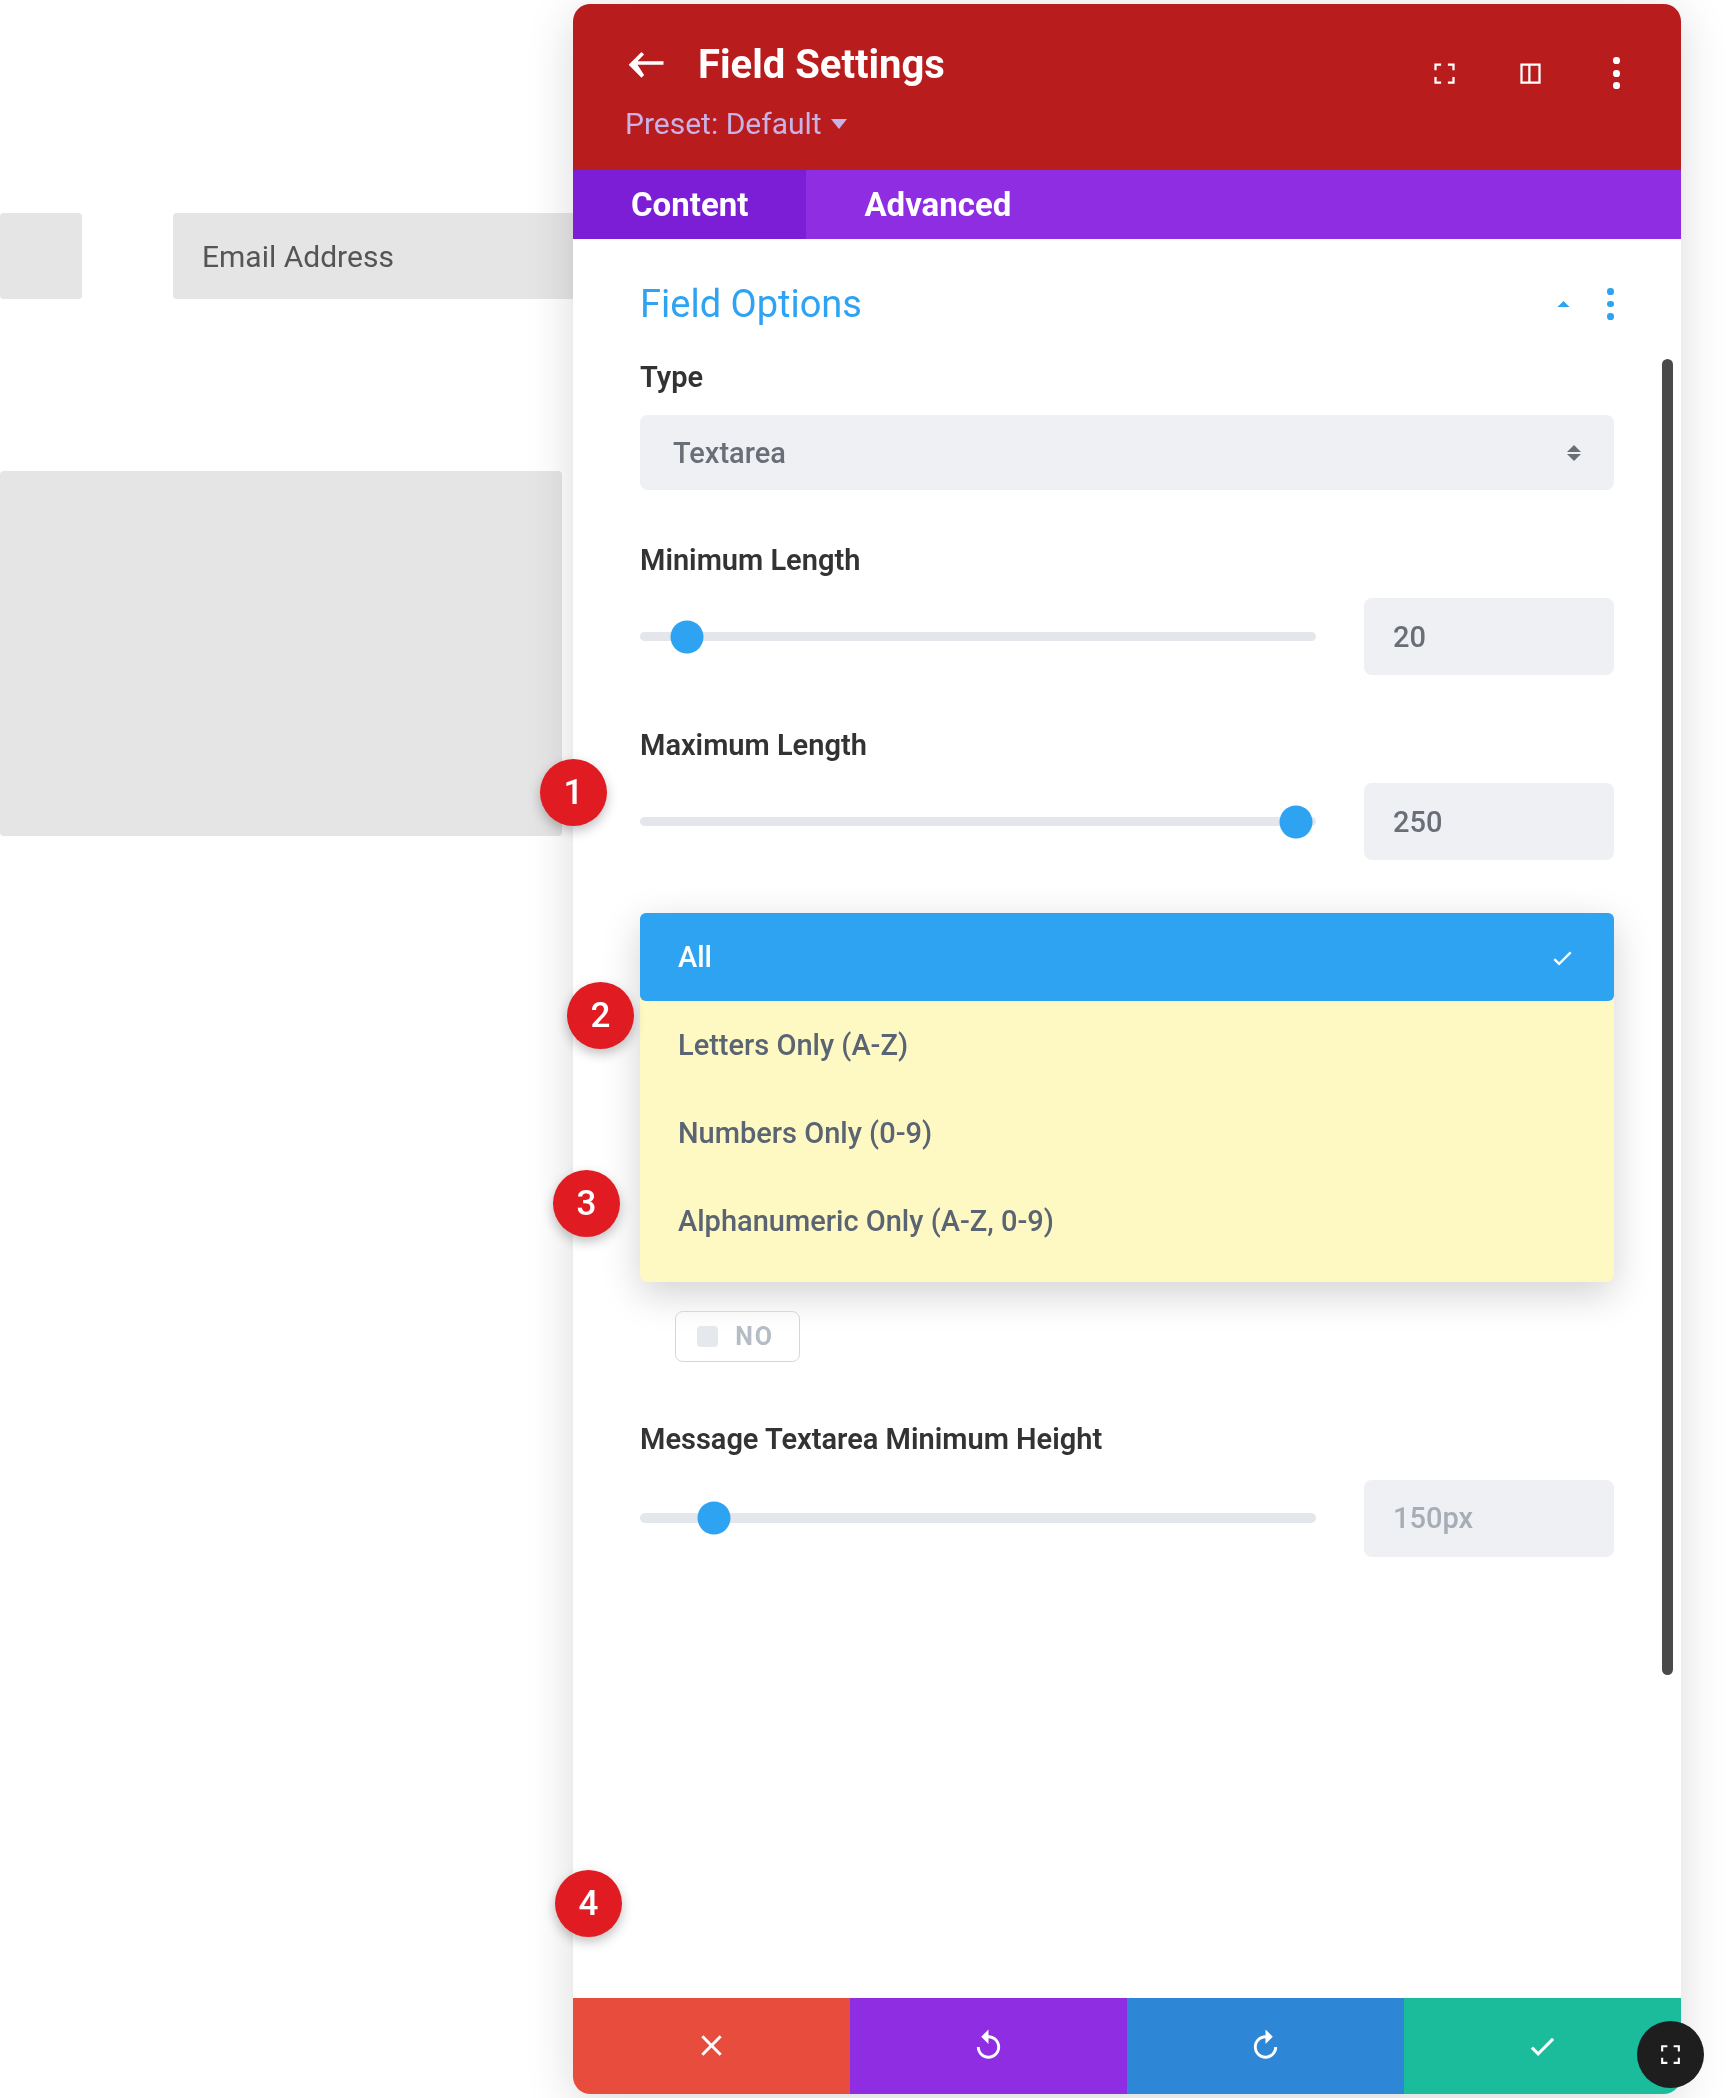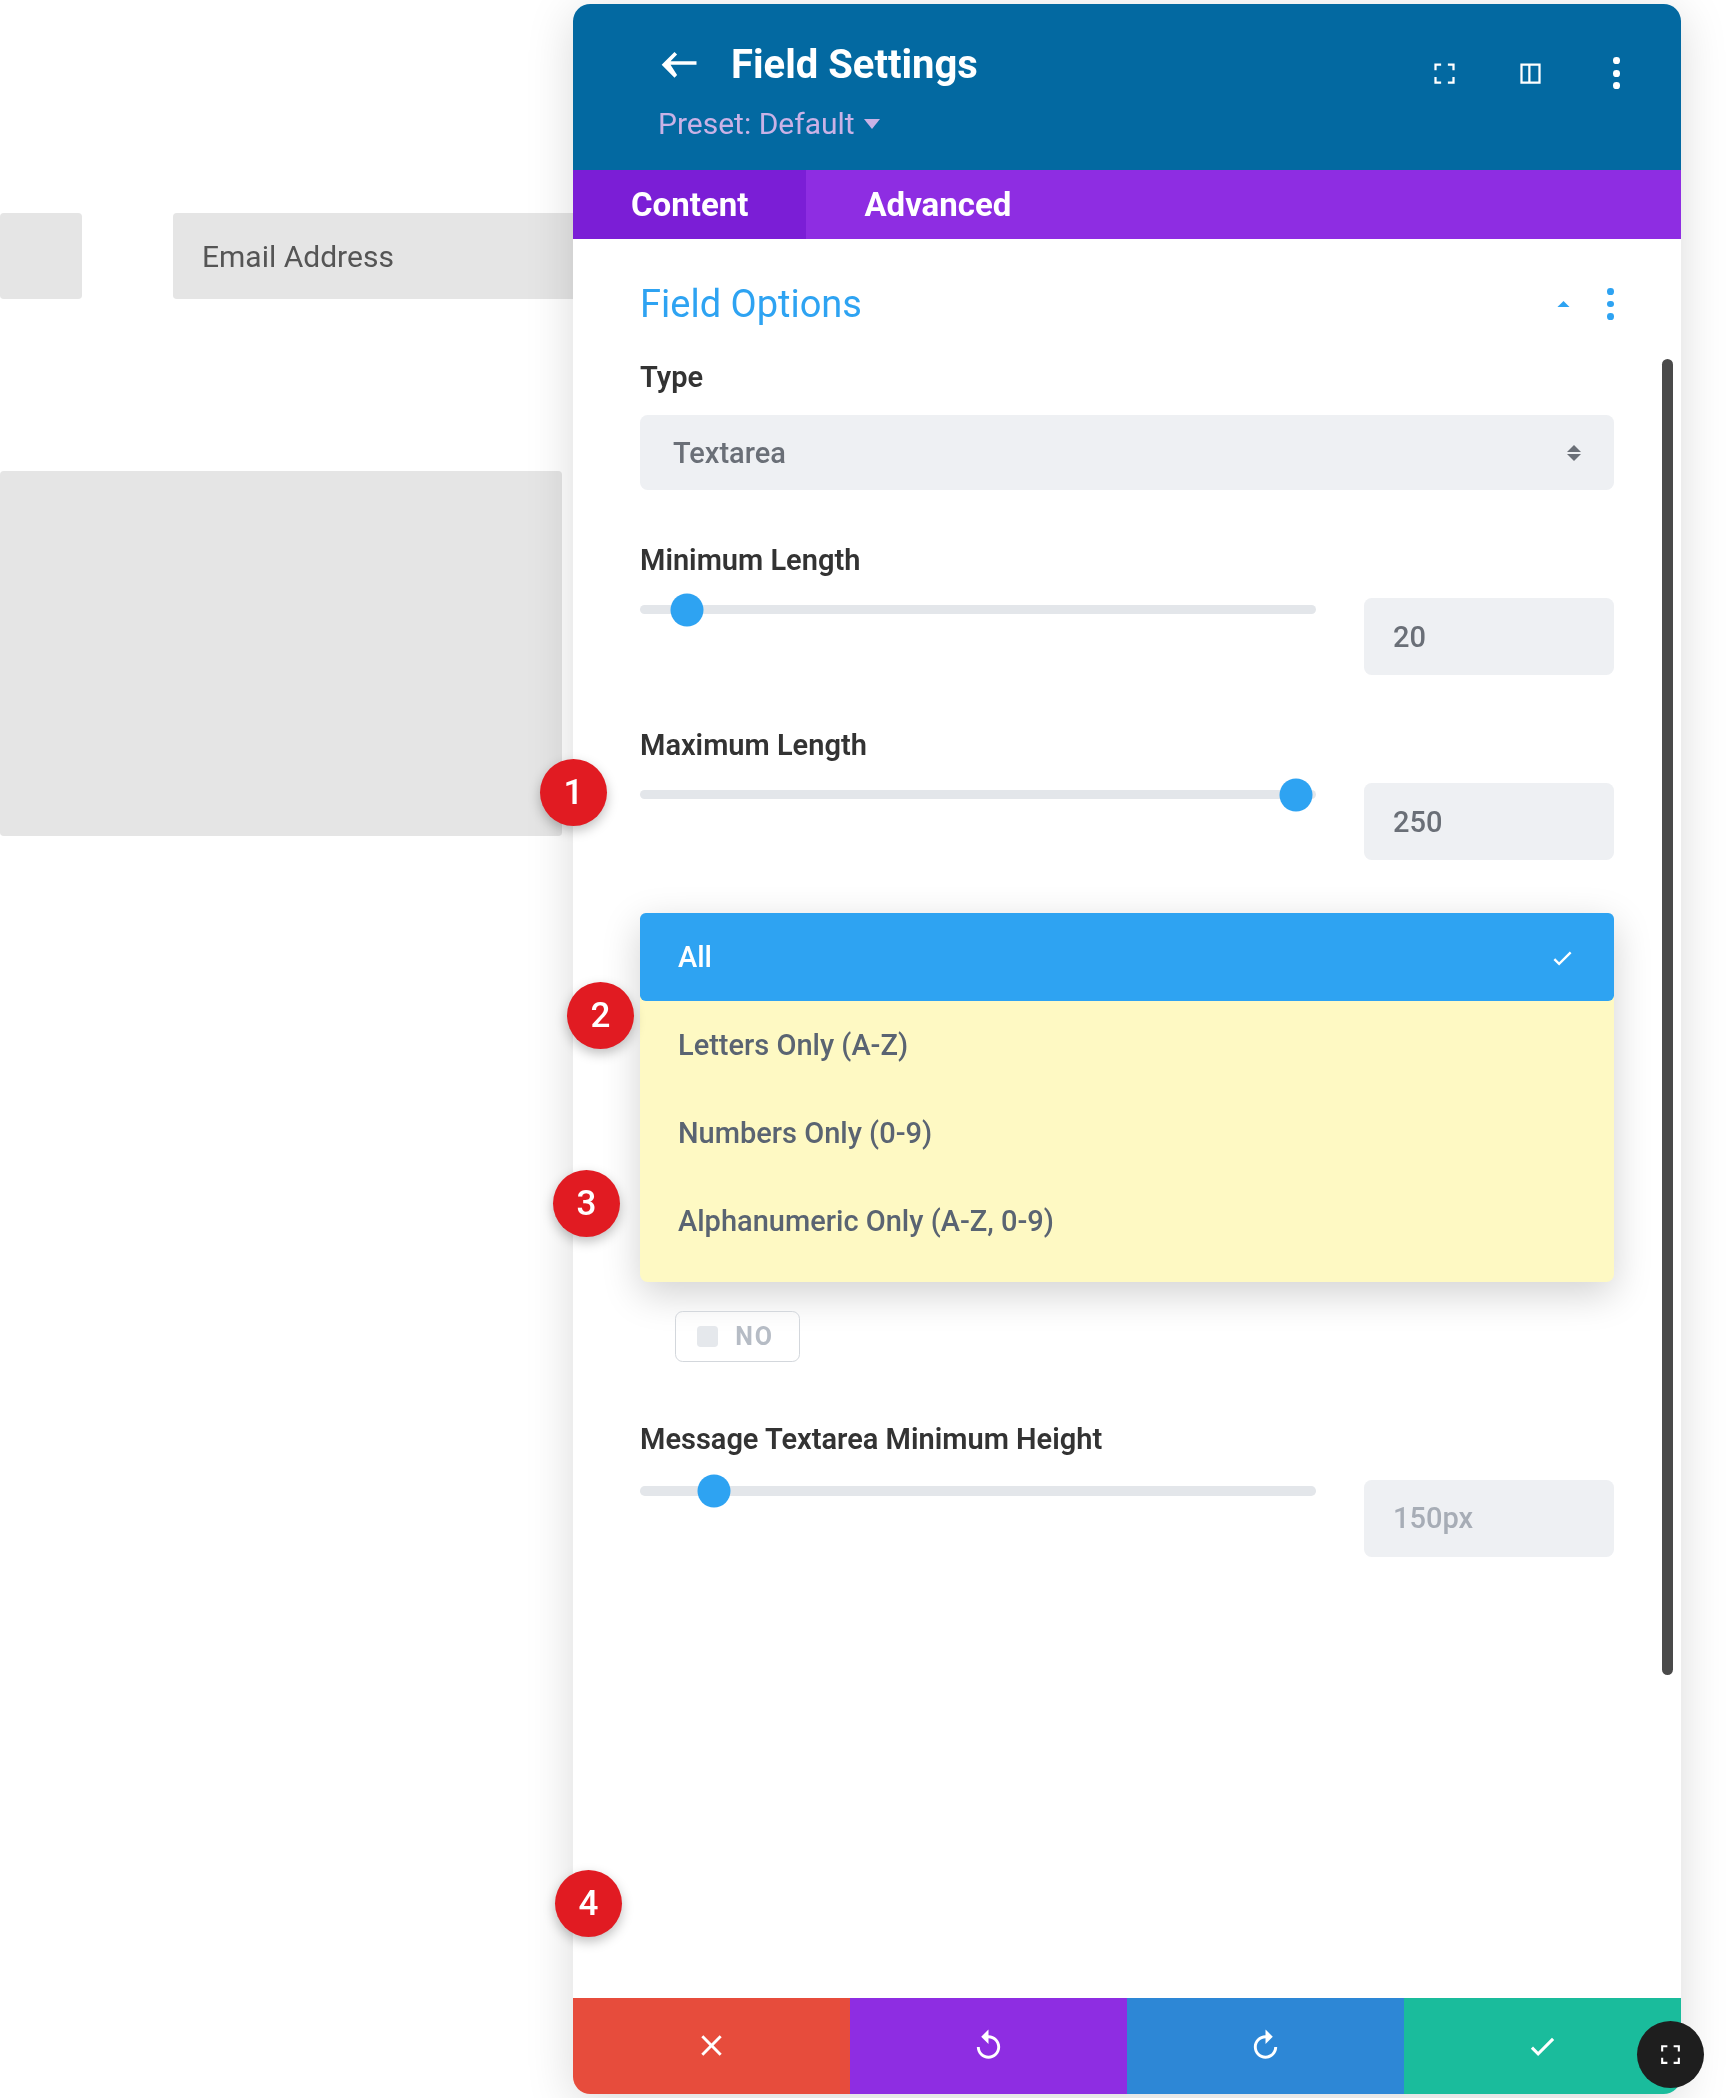--- a/index.html
+++ b/index.html
@@ -6,21 +6,21 @@
   body{background:#ffffff;width:1729px;height:2098px;position:relative;overflow:hidden;}
 
   
   .bg-field{position:absolute;background:#e5e5e5;border-radius:3.8px;}
   .bg-email{left:173px;top:213px;width:413px;height:86px;display:flex;align-items:center;padding:0 29px;color:#555;font-size:30px;}
   .bg-small{left:0;top:213px;width:82px;height:86px;}
   .bg-text{left:0;top:471px;width:562px;height:365px;}
 
   
   .panel{position:absolute;left:573px;top:3.8px;width:1108px;height:2090px;background:#fff;border-radius:17.3px;box-shadow:0 9.6px 48px rgba(0,0,0,.15);overflow:hidden;display:flex;flex-direction:column;}
-  .header{background:#0369a1;color:#fff;padding:37px 58px 29px 85px;position:relative;}
+  .header{background:#b91c1c;color:#fff;padding:37px 58px 29px 52px;position:relative;}
   .title-row{display:flex;align-items:center;gap:29px;}
   .back-icon svg{width:44px;height:44px;fill:#fff;}
   .title{font-size:40px;font-weight:700;}
   .preset{margin-top:17.3px;font-size:30px;color:#c9b2e6;display:flex;align-items:center;gap:9.6px;padding-left:0;}
   .hdr-icons{position:absolute;right:48px;top:53px;display:flex;gap:53px;}
   .hdr-icons div{width:33px;height:33px;display:flex;align-items:center;justify-content:center;}
   .hdr-icons svg{fill:#fff;}
 
   .tabs{display:flex;background:#8e2de2;}
   .tab{flex:0 0 auto;padding:15px 58px;font-size:33px;font-weight:700;color:#fff;cursor:pointer;}
@@ -31,21 +31,21 @@
 
   .section-head{display:flex;align-items:center;justify-content:space-between;margin-bottom:34px;}
   .section-title{color:#2ea3f2;font-size:38px;font-weight:400;}
   .section-ctrl{display:flex;align-items:center;gap:29px;}
   .section-ctrl svg{fill:#2ea3f2;}
 
   .field-lbl{font-size:29px;color:#333;font-weight:600;margin-bottom:21px;display:flex;align-items:center;gap:17.3px;}
   .select{background:#eef0f3;border-radius:7.7px;height:75px;display:flex;align-items:center;justify-content:space-between;padding:16px 33px;margin-bottom:53px;color:#6a6f77;font-size:29px;font-weight:500;}
   .value-box{background:#eef0f3;border-radius:7.7px;height:77px;display:flex;align-items:center;padding:0 29px;color:#6a6f77;font-size:29px;font-weight:500;min-width:250px;}
 
-  .slider-row{display:flex;align-items:flex-start;gap:48px;margin-bottom:53px;}
+  .slider-row{display:flex;align-items:center;gap:48px;margin-bottom:53px;}
   .slider{position:relative;flex:1;height:23px;display:flex;align-items:center;}
   .track{background:#e3e6ea;height:9.6px;border-radius:4.8px;width:100%;}
   .thumb{position:absolute;width:33px;height:33px;border-radius:50%;background:#2ea3f2;top:50%;transform:translate(-50%,-50%);}
 
   .dropdown{background:#fef9c3;border-radius:7.7px;box-shadow:0 11.5px 38px rgba(0,0,0,.18);padding:0 0 17.3px 0;margin-top:21px;margin-bottom:29px;}
   .dd-item{padding:27px 38px;font-size:29px;color:#5a6472;font-weight:500;cursor:pointer;}
   .dd-item.sel{background:#2ea3f2;color:#fff;display:flex;justify-content:space-between;align-items:center;border-radius:5.8px;margin:0;}
   .dd-item.sel svg{fill:#fff;width:27px;height:27px;}
 
   .no-box{border:1.9px solid #d3d7dc;border-radius:7.7px;display:inline-flex;align-items:center;padding:9.6px 25px 9.6px 21px;color:#b6bcc5;font-weight:700;font-size:25px;letter-spacing:1.9px;margin:0 0 58px 35px;}

